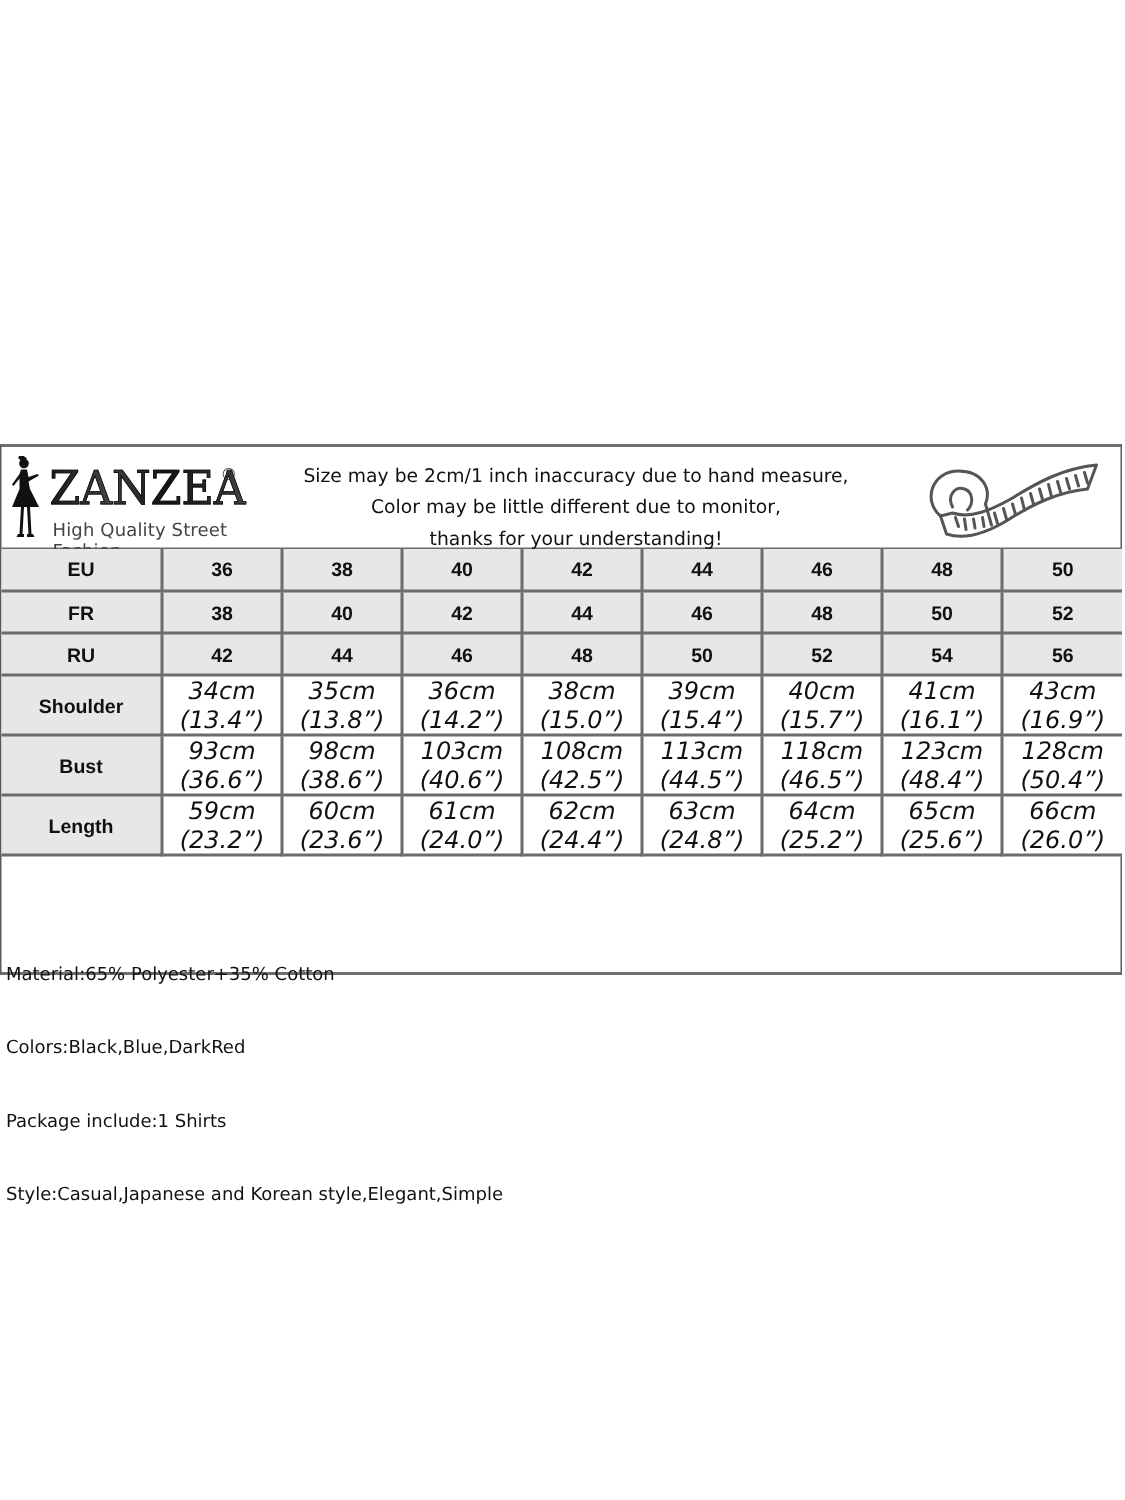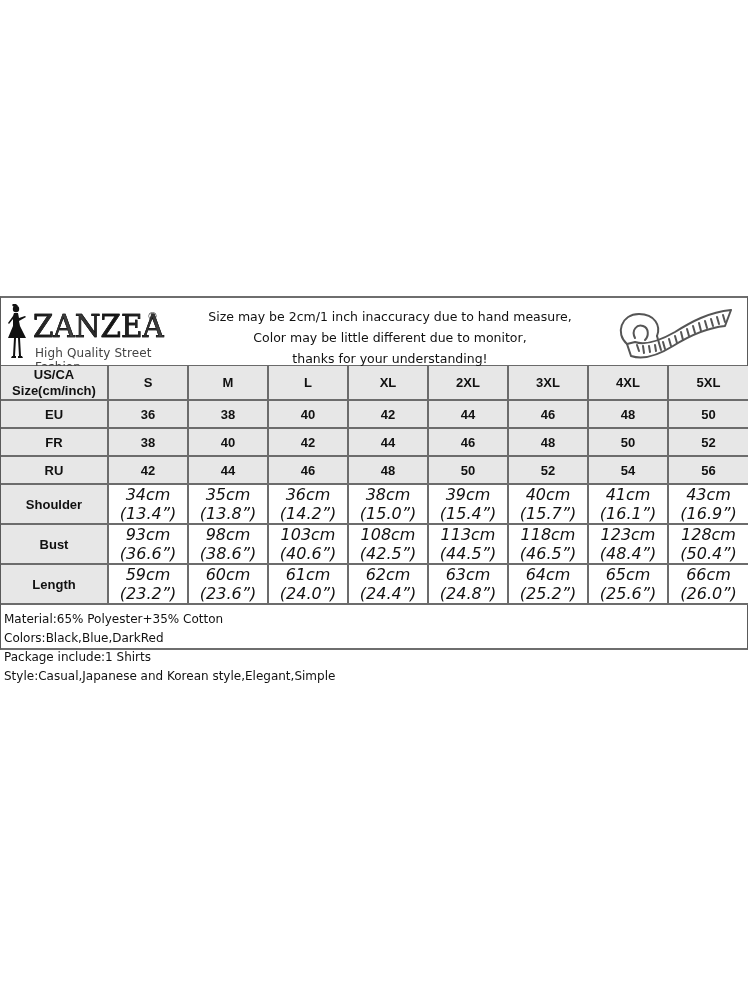--- a/index.html
+++ b/index.html
@@ -19,21 +19,21 @@
     position: absolute; left: 28px; top: 4px; font-family: "DejaVu Serif", serif;
     font-size: 31px; letter-spacing: 0px; color: #222; font-weight: normal;
     transform: scaleX(0.95); transform-origin: left top;
     background: linear-gradient(90deg, #1a1a1a 0%, #444 30%, #111 60%, #444 100%);
     -webkit-background-clip: text; background-clip: text; color: transparent;
     -webkit-text-stroke: 0.6px #111;
   }
   .reg { position: absolute; left: 142px; top: 6px; font-family: "DejaVu Sans", sans-serif; font-size: 11px; color: #333; }
   .tagline { position: absolute; left: 30px; top: 42px; font-family: "DejaVu Sans", sans-serif; font-size: 12px; color: #444; letter-spacing: 0.1px; }
   .notice {
-    position: absolute; left: 204px; top: 8px; width: 370px; text-align: center;
+    position: absolute; left: 198px; top: 8px; width: 370px; text-align: center;
     font-family: "DejaVu Sans", sans-serif; font-size: 12.5px; line-height: 21px; color: #111;
   }
   .tape { position: absolute; left: 612px; top: 6px; width: 120px; height: 58px; }
 
   table.size {
     position: absolute; left: 0; top: 68px; width: 747px; border-collapse: collapse;
     font-family: "Liberation Sans", sans-serif; table-layout: fixed;
   }
   table.size td {
     border: 2px solid #6c6c6c; text-align: center; vertical-align: middle;
@@ -48,21 +48,21 @@
   .rh0 { height: 34px; }
   .rh1 { height: 28px; }
   .rh2 { height: 38px; margin-left: 8px; }
   .hdr-label { line-height: 16px; }
   .v { display: block; }
 
   .info {
     position: absolute; left: 3px; top: 312px; font-family: "DejaVu Sans", sans-serif;
     font-size: 12px; line-height: 19px; color: #111;
   }
-  .info div { white-space: nowrap; }
+  .info div { white-space: nowrap; margin-top: 30px; }
 </style>
 </head>
 <body>
 
 <div class="sheet">
 
   <div class="head">
     <div class="logo">
       <svg width="26" height="58" viewBox="0 0 26 58">
         <circle cx="11" cy="5" r="3.2" fill="#111"></circle>
@@ -97,34 +97,20 @@
         <col style="width:80px">
         <col style="width:80px">
         <col style="width:80px">
         <col style="width:80px">
         <col style="width:80px">
         <col style="width:80px">
         <col style="width:80px">
         <col style="width:80px">
     </colgroup>
     <tbody>
-        <tr class="shade rh0">
-      <td class="hdr-label">
-        <span class="v">US/CA</span>
-        <span class="v">Size(cm/inch)</span>
-      </td>
-      <td>S</td>
-      <td>M</td>
-      <td>L</td>
-      <td>XL</td>
-      <td>2XL</td>
-      <td>3XL</td>
-      <td>4XL</td>
-      <td>5XL</td>
-    </tr>
 
     <tr class="shade rh1">
       <td>EU</td>
       <td>36</td>
       <td>38</td>
       <td>40</td>
       <td>42</td>
       <td>44</td>
       <td>46</td>
       <td>48</td>

